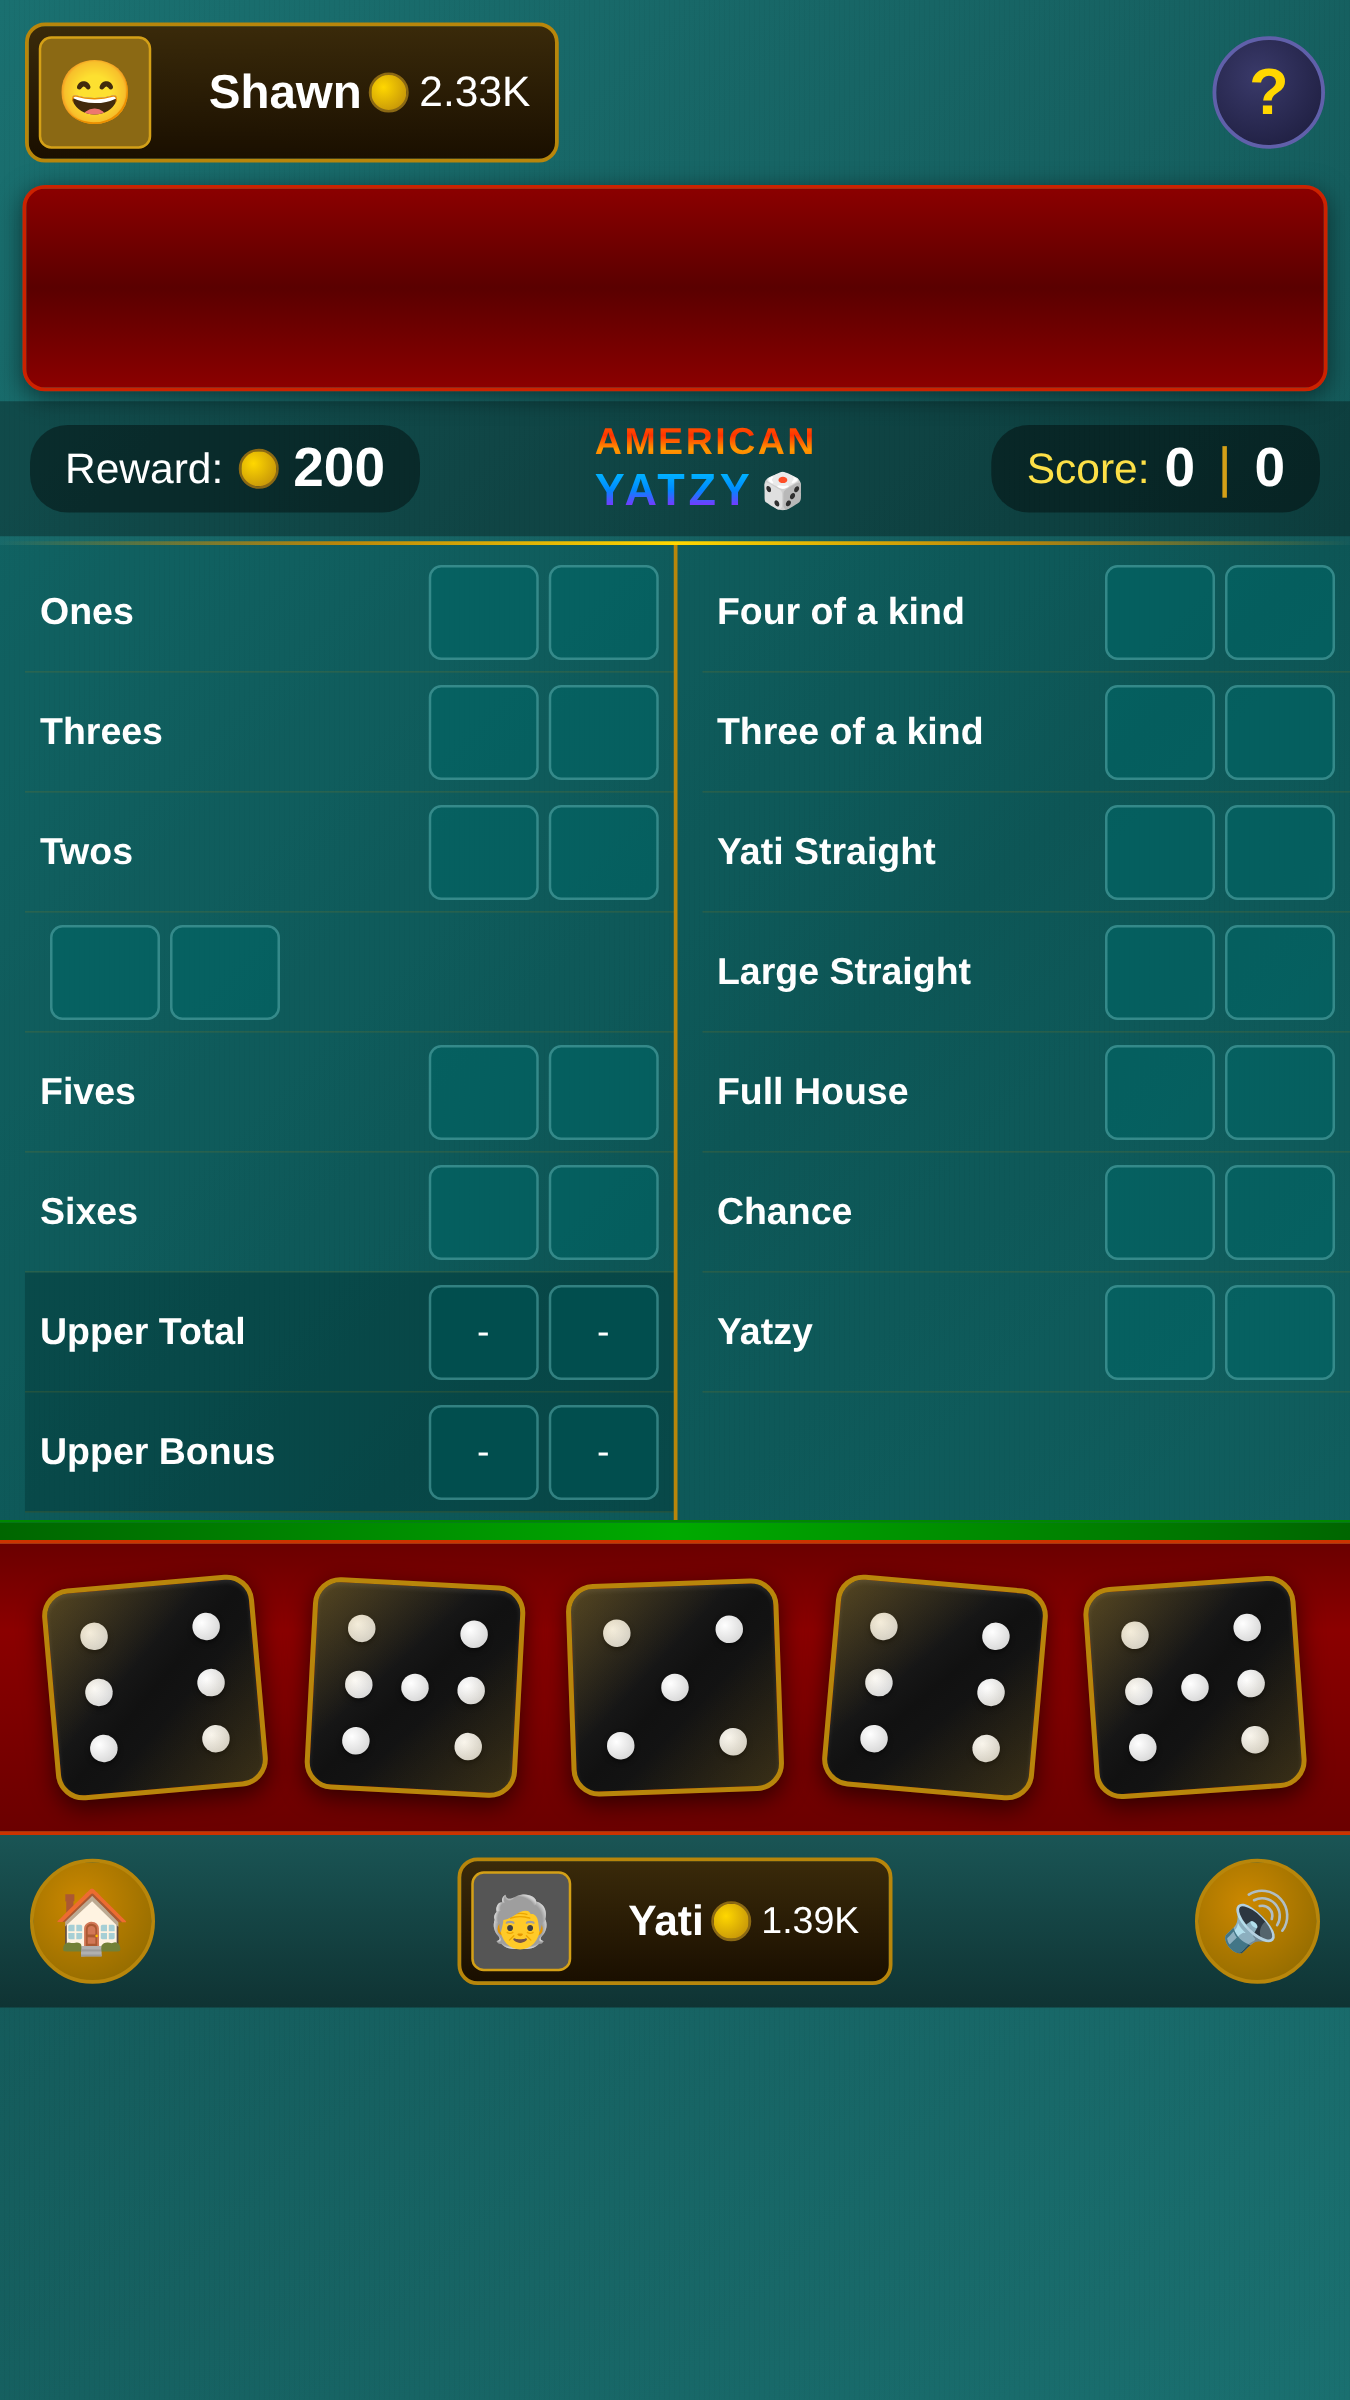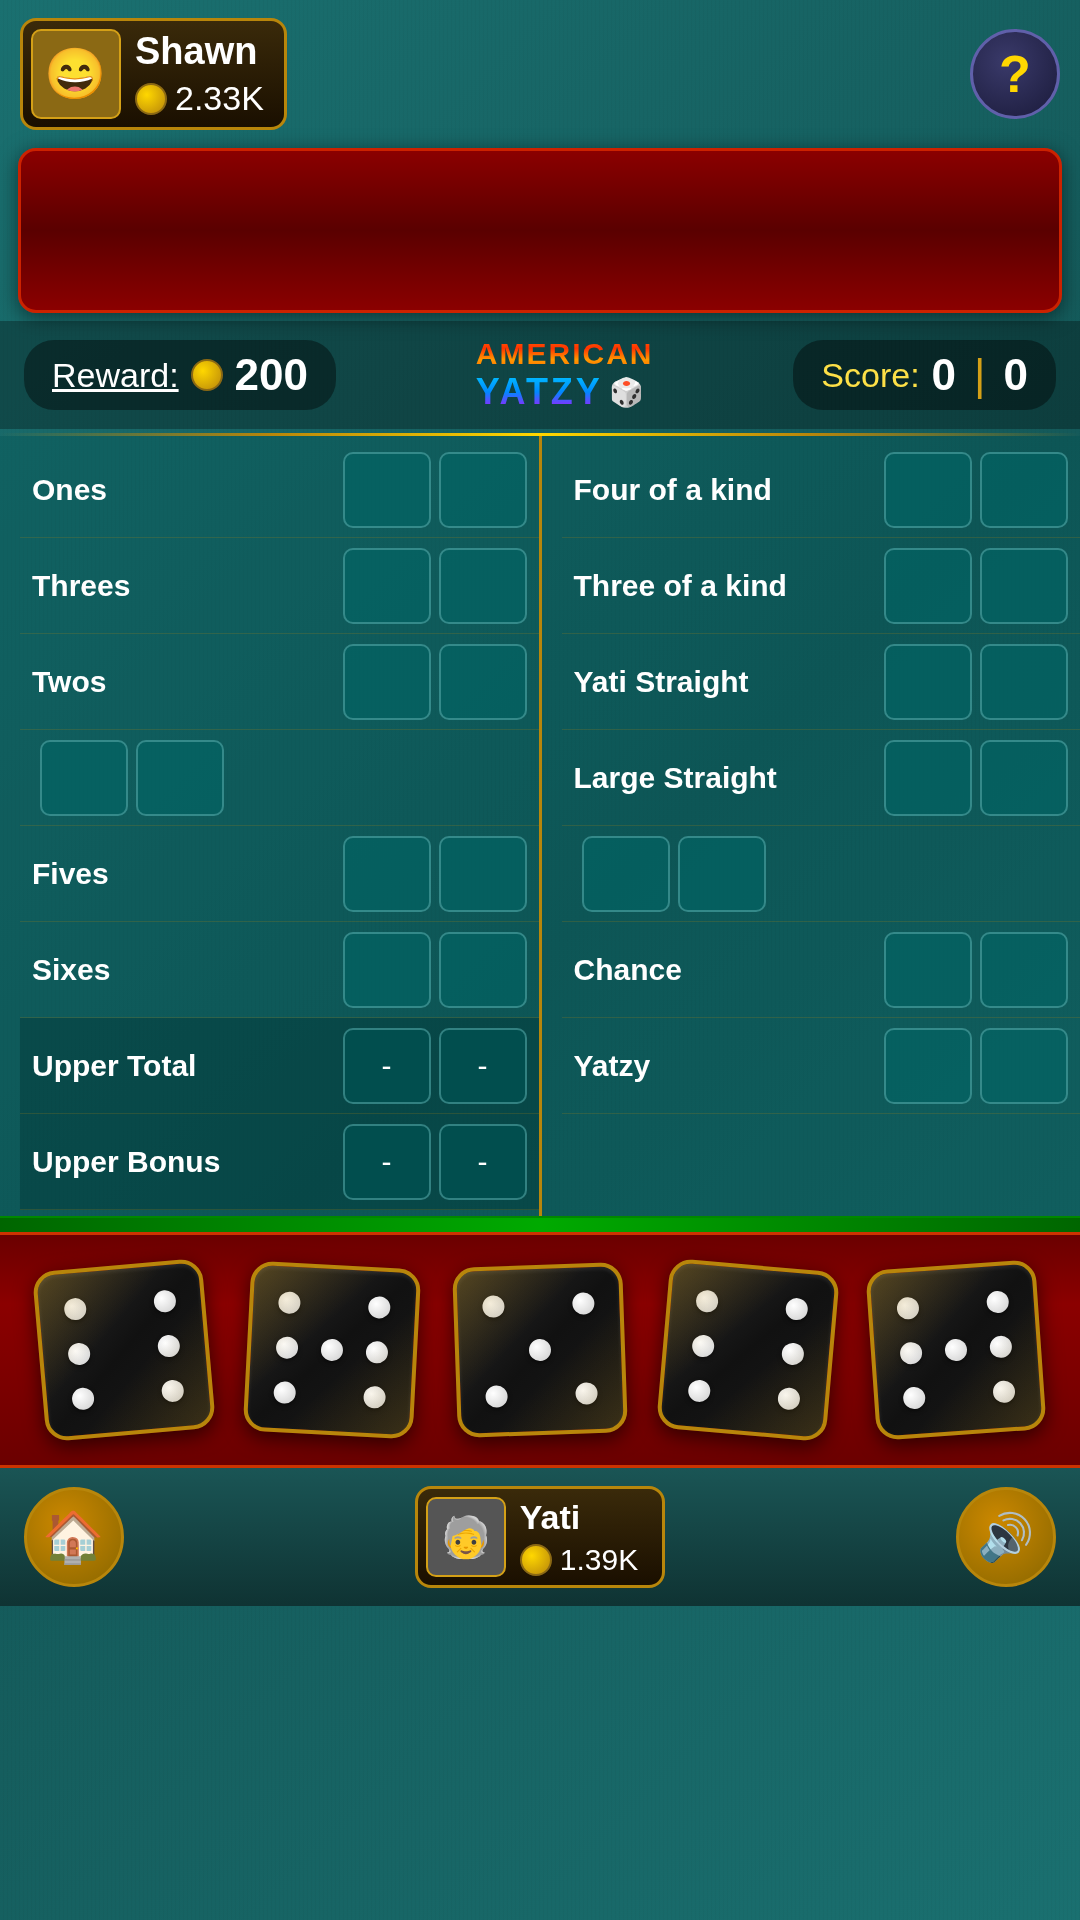--- a/index.html
+++ b/index.html
@@ -66,22 +66,22 @@
       border: 2px solid #d4a017;
       overflow: hidden;
       display: flex;
       align-items: center;
       justify-content: center;
       font-size: 50px;
     }
 
     .player-info {
       display: flex;
-      flex-direction: column;
       gap: 6px;
+      margin-left: 32px;
     }
 
     .player-name {
       color: white;
       font-size: 38px;
       font-weight: bold;
     }
 
     .player-coins {
       color: white;
@@ -138,21 +138,20 @@
       align-items: center;
       gap: 12px;
       background: rgba(0,0,0,0.4);
       border-radius: 30px;
       padding: 10px 28px;
     }
 
     .reward-label {
       color: white;
       font-size: 34px;
-      text-decoration: underline;
     }
 
     .reward-value {
       color: white;
       font-size: 44px;
       font-weight: bold;
     }
 
     .game-logo {
       text-align: center;
@@ -516,20 +515,21 @@
         <div class="score-box"></div>
       </div>
 
       <div class="score-row">
         <div class="score-label-cell">Large Straight</div>
         <div class="score-box"></div>
         <div class="score-box"></div>
       </div>
 
       <div class="score-row">
+        <div class="score-label-cell">Full House</div>
         <div class="score-box"></div>
         <div class="score-box"></div>
       </div>
 
       <div class="score-row">
         <div class="score-label-cell">Chance</div>
         <div class="score-box"></div>
         <div class="score-box"></div>
       </div>
 

